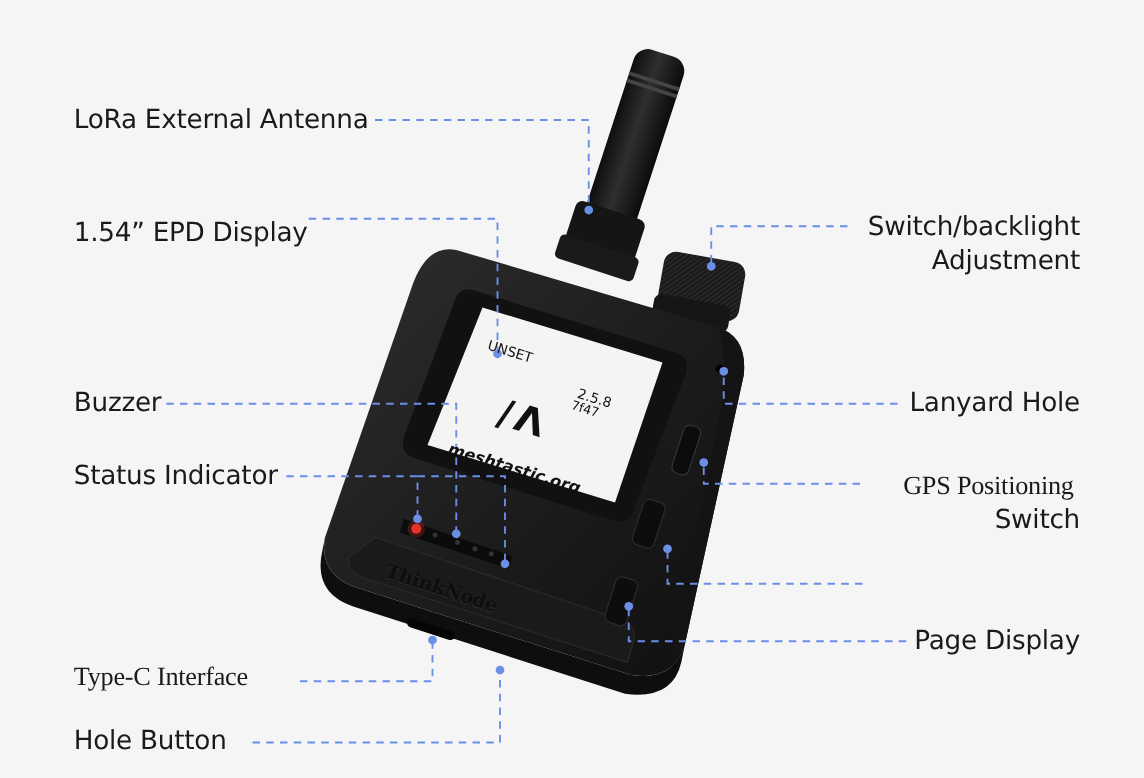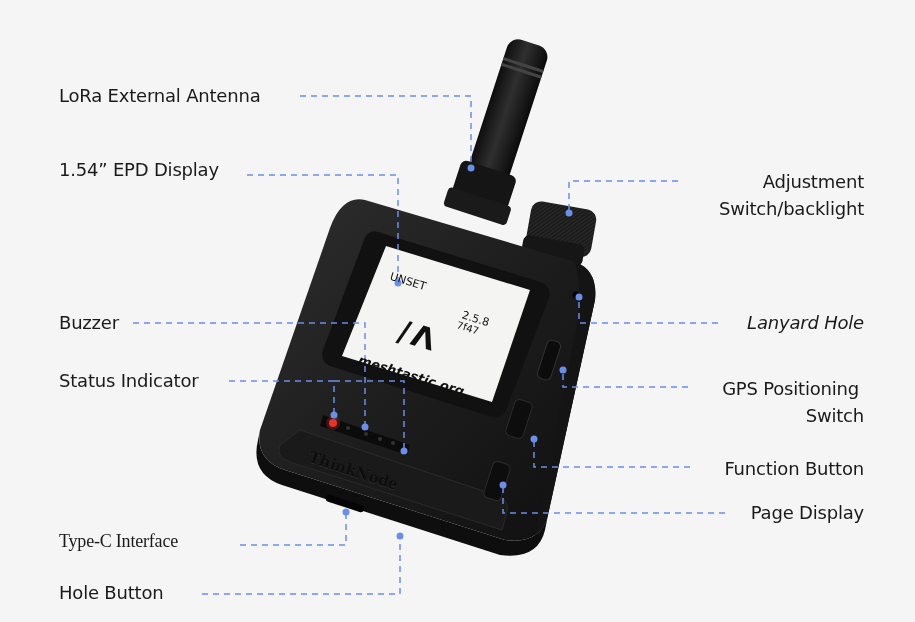--- a/index.html
+++ b/index.html
@@ -5,21 +5,21 @@
   html, body { margin:0; padding:0; }
   body {
     width:915px; height:622px; overflow:hidden;
     background:#f5f5f5;
     font-family:"DejaVu Sans", "Liberation Sans", sans-serif;
     position:relative;
   }
   #stage { position:absolute; left:0; top:0; width:915px; height:622px; }
   .label {
     position:absolute;
-    font-size:18px;
+    font-size:21px;
     color:#1a1a1a;
     line-height:27px;
     white-space:nowrap;
     letter-spacing:-0.2px;
   }
   .label.right { text-align:right; }
   svg#art { position:absolute; left:0; top:0; }
 </style>
 </head>
 <body>
@@ -141,37 +141,34 @@
     <div style="position:absolute; left:18px; top:10px; font-size:11px;">UNSET</div>
     <div style="position:absolute; left:98px; top:26px; font-size:11px;">2.5.8</div>
     <div style="position:absolute; left:96px; top:38px; font-size:10px;">7f47</div>
     <div style="position:absolute; left:42px; top:48px; font-size:30px; font-weight:bold; letter-spacing:3px;">/Λ</div>
     <div style="position:absolute; left:12px; top:98px; font-size:13px; font-weight:bold; font-style:italic;">meshtastic.org</div>
   </div>
 
   <div style="position:absolute; left:312px; top:448px; transform:rotate(18deg); transform-origin:0 0; font-family:'DejaVu Serif',serif; font-size:15px; font-weight:bold; color:#0d0d0d; text-shadow:0 1px 0 #2c2c2c;">ThinkNode</div>
 
   <div class="label" style="left:59px; top:82px;">LoRa External Antenna</div>
-  <div class="label" style="left:59px; top:156px;">1.54” EPD Display</div>
+  <div class="label" style="left:59px; top:173px;">1.54” EPD Display</div>
   <div class="label" style="left:59px; top:309px;text-align:right;">Buzzer</div>
   <div class="label" style="left:59px; top:367px;text-align:center;">Status Indicator</div>
   <div class="label" style="left:59px; top:528px;font-family:Liberation Serif, serif;">Type-C Interface</div>
   <div class="label" style="left:59px; top:579px;">Hole Button</div>
 
   <div class="label right" style="right:51px; top:168px;">
+    <div>Switch/backlight</div>
     <div>Adjustment</div>
-    <div>Switch/backlight</div>
   </div>
-  <div class="label right" style="right:51px; top:309px;font-style:italic;">
+  <div class="label right" style="right:51px; top:309px;">
     <div>Lanyard Hole</div>
   </div>
   <div class="label right" style="right:51px; top:375px;">
-    <div style="margin-right:5px;">GPS Positioning</div>
+    <div style="margin-right:5px;font-family:Liberation Serif, serif;">GPS Positioning</div>
     <div>Switch</div>
-  </div>
-  <div class="label right" style="right:51px; top:455px;">
-    <div>Function Button</div>
   </div>
   <div class="label right" style="right:51px; top:499px;">
     <div>Page Display</div>
   </div>
 
 </div>
 
 </body></html>

